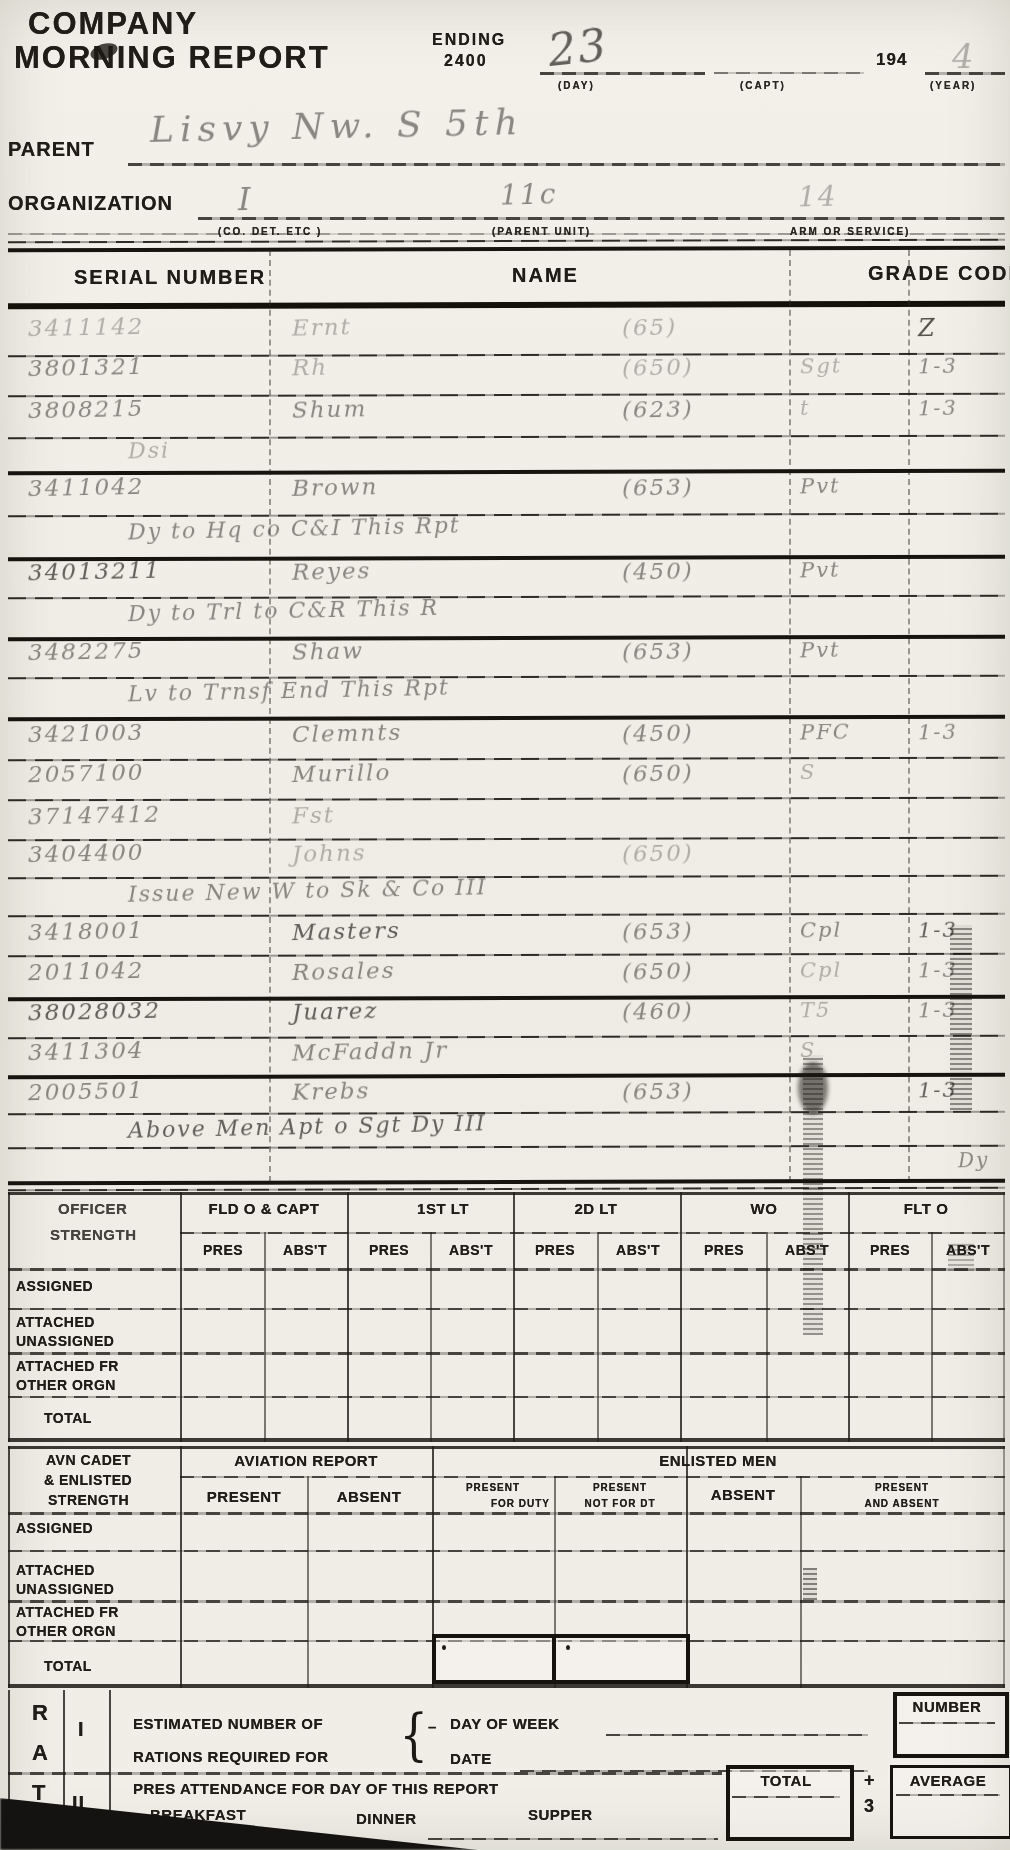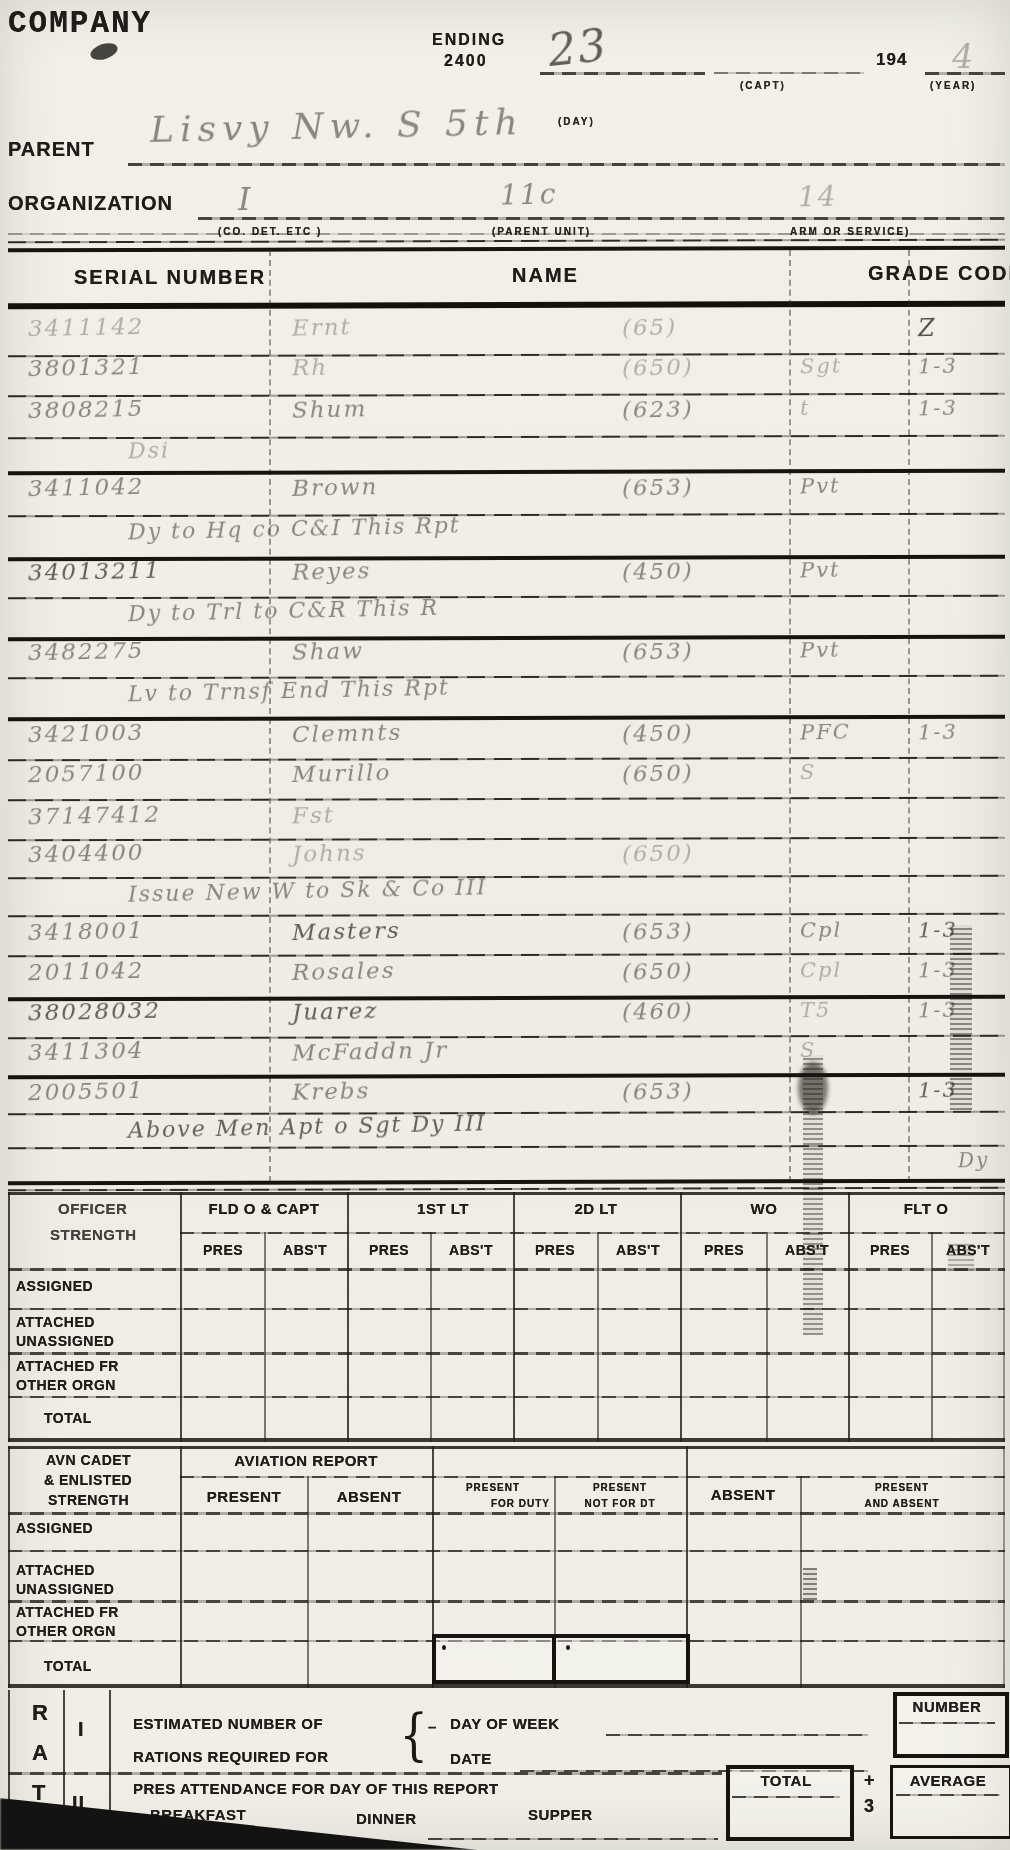--- a/index.html
+++ b/index.html
@@ -46,34 +46,35 @@
     color:#1c1914;transform:scaleX(.8);}
   .wedge{position:absolute;left:0;top:1798px;width:478px;height:52px;filter:blur(1px);
     background:#151311;clip-path:polygon(0 0,100% 100%,0 100%);}
   .blot{position:absolute;background:#1c1914;border-radius:50%;}
 </style>
 </head>
 <body>
 
 <div id="paper">
 
-  <div class="print title" style="left:8px;top:6px;font-family:Liberation Mono, monospace;">COMPANY</div>
+  <div class="print title" style="left:28px;top:6px;">COMPANY</div>
+  <div class="print title" style="left:14px;top:40px;">MORNING REPORT</div>
   <div class="blot" style="left:90px;top:44px;width:28px;height:15px;transform:rotate(-18deg);opacity:.8;"></div>
 
   <div class="print" style="left:432px;top:31px;font-size:16px;letter-spacing:2px;">ENDING</div>
   <div class="print" style="left:444px;top:52px;font-size:16px;letter-spacing:2px;">2400</div>
 
   <div class="hw f3" style="left:548px;top:22px;font-size:44px;transform:rotate(-6deg);">23</div>
   <div class="hline soft" style="left:540px;top:72px;width:165px;height:3px;"></div>
   <div class="hline soft" style="left:714px;top:72px;width:150px;height:2px;opacity:.7;"></div>
   <div class="print" style="left:876px;top:50px;font-size:17px;">194</div>
   <div class="hw f1" style="left:952px;top:36px;font-size:34px;">4</div>
   <div class="hline soft" style="left:925px;top:72px;width:80px;height:3px;"></div>
 
-  <div class="print sm" style="left:558px;top:80px;margin-top:36px;">(DAY)</div>
+  <div class="print sm" style="left:558px;top:80px;">(DAY)</div>
   <div class="print sm" style="left:740px;top:80px;">(CAPT)</div>
   <div class="print sm" style="left:930px;top:80px;">(YEAR)</div>
 
   <div class="print lbl" style="left:8px;top:138px;">PARENT</div>
   <div class="hw f2" style="left:150px;top:105px;font-size:36px;letter-spacing:6px;">Lisvy Nw. S 5th</div>
   <div class="hline soft" style="left:128px;top:163px;width:877px;height:3px;"></div>
 
   <div class="print lbl" style="left:8px;top:192px;">ORGANIZATION</div>
   <div class="hw f2" style="left:238px;top:180px;font-size:32px;">I</div>
   <div class="hw f2" style="left:500px;top:178px;font-size:28px;">11c</div>
@@ -286,20 +287,21 @@
   <div class="vline" style="left:766px;top:1232px;height:210px;opacity:.7;"></div>
   <div class="vline" style="left:848px;top:1192px;height:250px;"></div>
   <div class="vline" style="left:931px;top:1232px;height:210px;opacity:.7;"></div>
   <div class="vline" style="left:1003px;top:1192px;height:250px;opacity:.5;"></div>
 
   <div class="print th2" style="left:46px;top:1452px;">AVN CADET</div>
   <div class="print th2" style="left:44px;top:1472px;">&amp; ENLISTED</div>
   <div class="print th2" style="left:48px;top:1492px;">STRENGTH</div>
 
   <div class="print th ctr" style="left:184px;width:244px;top:1452px;">AVIATION REPORT</div>
+  <div class="print th ctr" style="left:436px;width:564px;top:1452px;">ENLISTED MEN</div>
 
   <div class="print th ctr" style="left:184px;width:120px;top:1488px;">PRESENT</div>
   <div class="print th ctr" style="left:310px;width:118px;top:1488px;">ABSENT</div>
 
   <div class="print tiny ctr" style="left:436px;width:114px;top:1482px;">PRESENT</div>
   <div class="print tiny ctr" style="left:436px;width:114px;top:1498px;text-align:right;">FOR DUTY</div>
   <div class="print tiny ctr" style="left:558px;width:124px;top:1482px;">PRESENT</div>
   <div class="print tiny ctr" style="left:558px;width:124px;top:1498px;">NOT FOR DT</div>
   <div class="print th ctr" style="left:690px;width:106px;top:1486px;">ABSENT</div>
   <div class="print tiny ctr" style="left:804px;width:196px;top:1482px;">PRESENT</div>

